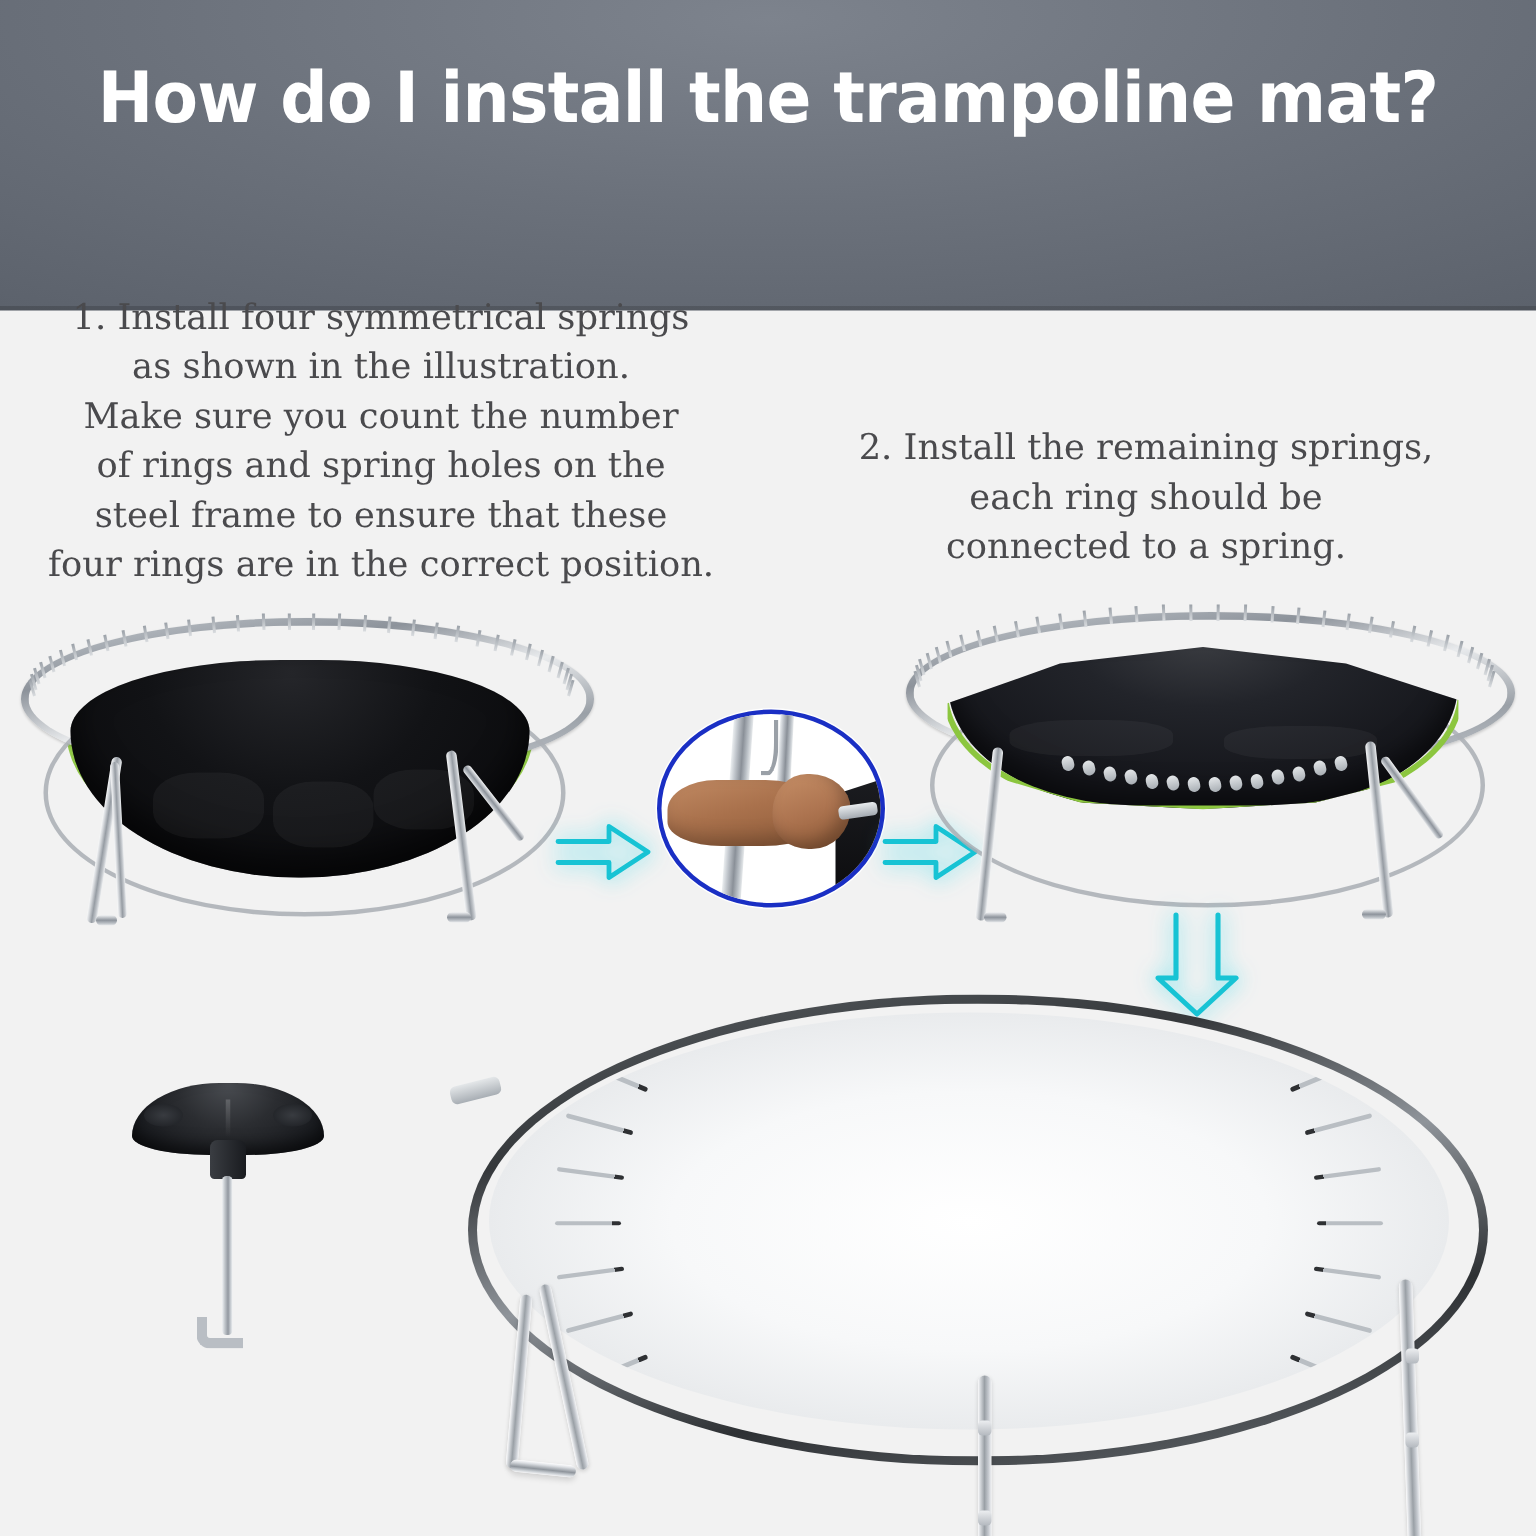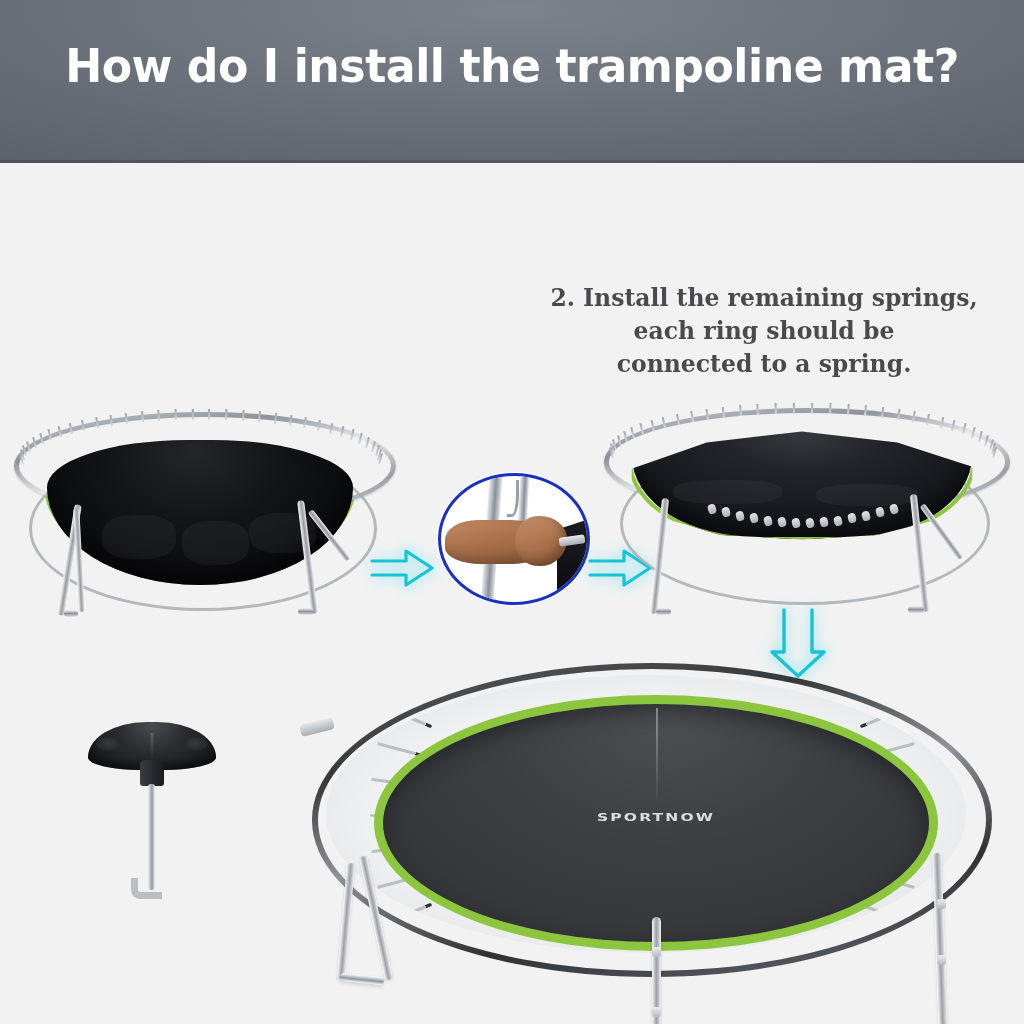--- a/index.html
+++ b/index.html
@@ -7,21 +7,21 @@
   body{
     width:1024px;height:1024px;overflow:hidden;
     background:#f2f2f2;
     font-family:"Liberation Serif",serif;
     position:relative;
   }
   #stage{position:absolute;inset:0;width:1024px;height:1024px;}
 
   
   .header{
-    position:absolute;left:0;top:0;width:1024px;height:163px;
+    position:absolute;left:0;top:0;width:1024px;height:207px;
     background:
       radial-gradient(130% 190% at 50% 6%, #7d838d 0%, #6b717b 32%, #5c626c 62%, #4e535d 100%);
     overflow:hidden;
   }
   .header:after{
     content:"";position:absolute;left:0;right:0;bottom:0;height:3px;
     background:rgba(0,0,0,.16);
   }
   .header-title{
     position:absolute;left:0;right:0;top:38px;
@@ -39,21 +39,21 @@
   .instr{
     position:absolute;
     color:#4a4a4d;
     font-family:"DejaVu Serif",serif;
     font-size:23.5px;
     line-height:33px;
     text-align:center;
     white-space:pre-line;
   }
   #instr1{left:6px;top:195px;width:496px;}
-  #instr2{left:530px;top:282px;width:468px;font-weight:bold;}
+  #instr2{left:530px;top:282px;width:468px;}
 
   .caption{
     position:absolute;left:8px;top:920px;width:310px;
     color:#4a4a4d;
     font-family:"DejaVu Serif",serif;
     font-size:26px;line-height:36px;text-align:center;
     white-space:pre-line;
   }
 
   
@@ -251,20 +251,26 @@
 </style>
 </head>
 <body>
 
 <div id="stage">
 
   <div class="header">
     <div class="header-title">How do I install the trampoline mat?</div>
   </div>
 
+  <div class="instr" id="instr1">1. Install four symmetrical springs
+as shown in the illustration.
+Make sure you count the number
+of rings and spring holes on the
+steel frame to ensure that these
+four rings are in the correct position.</div>
   <div class="instr" id="instr2">2. Install the remaining springs,
 each ring should be
 connected to a spring.</div>
 
   <div class="illus" id="tramp1">
     <div class="t-frame"></div>
     <div class="t-frame-in"></div>
     <div id="t1hooks">
         <div class="hook" style="left: 8px; top: 41px; transform: rotate(-16deg);"></div>
         <div class="hook" style="left: 8.806px; top: 36.8175px; transform: rotate(-15.9276deg);"></div>
@@ -428,24 +434,20 @@
         <div class="spring" style="transform: rotate(195deg) translateX(232px) scaleY(1.02941); width: 45.5529px;"></div>
         <div class="spring" style="transform: rotate(202.5deg) translateX(232px) scaleY(1.09134); width: 46.2961px;"></div>
         <div class="spring" style="transform: rotate(210deg) translateX(232px) scaleY(1.15); width: 47px;"></div>
         <div class="spring" style="transform: rotate(217.5deg) translateX(232px) scaleY(1.20438); width: 47.6526px;"></div>
         <div class="spring" style="transform: rotate(322.5deg) translateX(232px) scaleY(1.20438); width: 47.6526px;"></div>
         <div class="spring" style="transform: rotate(330deg) translateX(232px) scaleY(1.15); width: 47px;"></div>
         <div class="spring" style="transform: rotate(337.5deg) translateX(232px) scaleY(1.09134); width: 46.2961px;"></div>
         <div class="spring" style="transform: rotate(345deg) translateX(232px) scaleY(1.02941); width: 45.5529px;"></div>
         <div class="spring" style="transform: rotate(352.5deg) translateX(232px) scaleY(0.965263); width: 44.7832px;"></div>
       </div>
-    <div class="mt-rim">
-      <div class="mt-seam"></div>
-      <div class="mt-logo">SPORTNOW</div>
-    </div>
 
     <div class="mt-leg" style="left:42px;top:208px;width:8px;height:116px;transform:rotate(5deg);"></div>
     <div class="mt-leg" style="left:72px;top:200px;width:8px;height:126px;transform:rotate(-12deg);"></div>
     <div class="mt-legh" style="left:40px;top:320px;width:44px;height:8px;transform:rotate(6deg);"></div>
 
     <div class="mt-leg" style="left:352px;top:262px;width:9px;height:146px;"></div>
 
     <div class="mt-leg" style="left:636px;top:198px;width:9px;height:204px;transform:rotate(-2deg);"></div>
     <div class="mt-joint" style="left:352px;top:292px;width:9px;height:10px;"></div>
     <div class="mt-joint" style="left:352px;top:352px;width:9px;height:10px;"></div>

